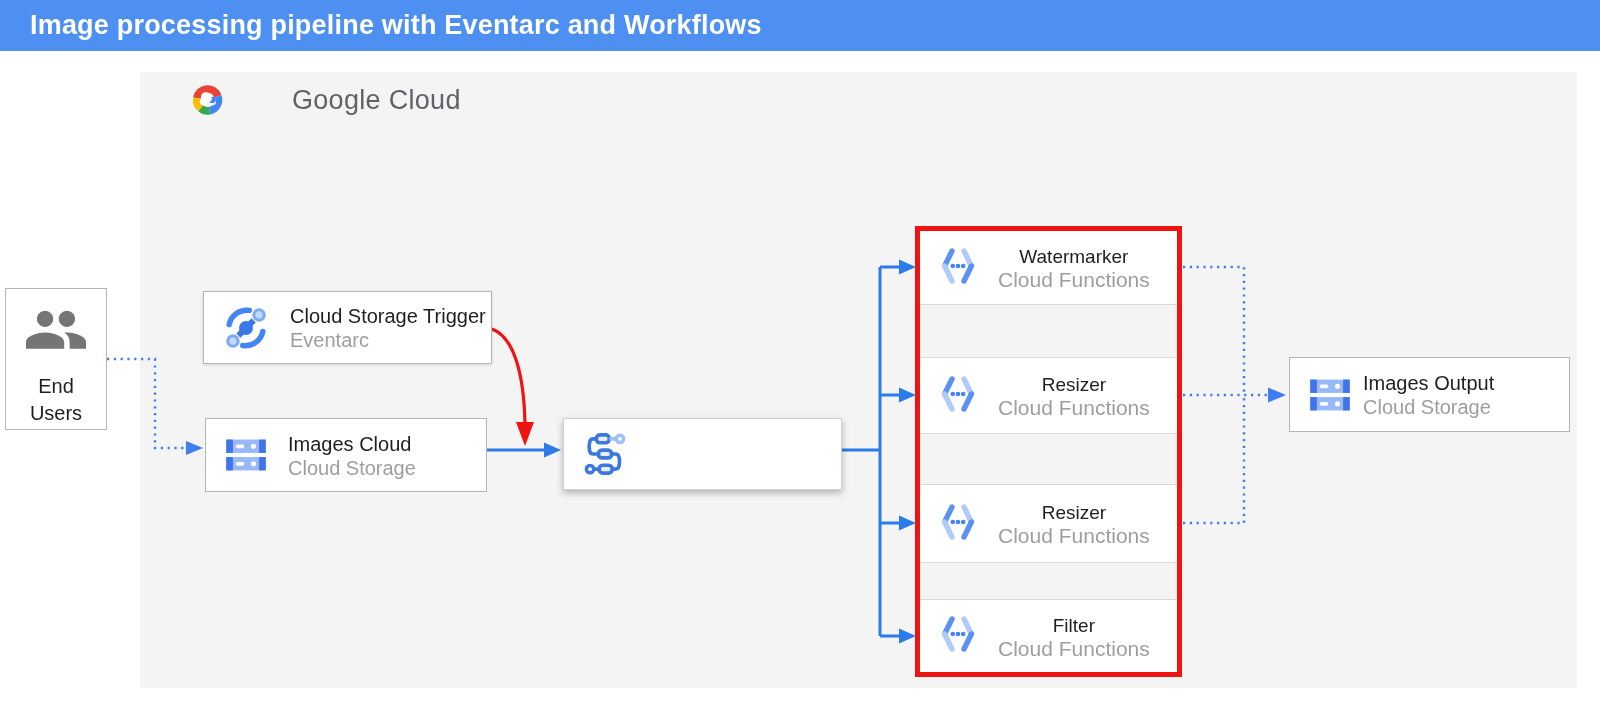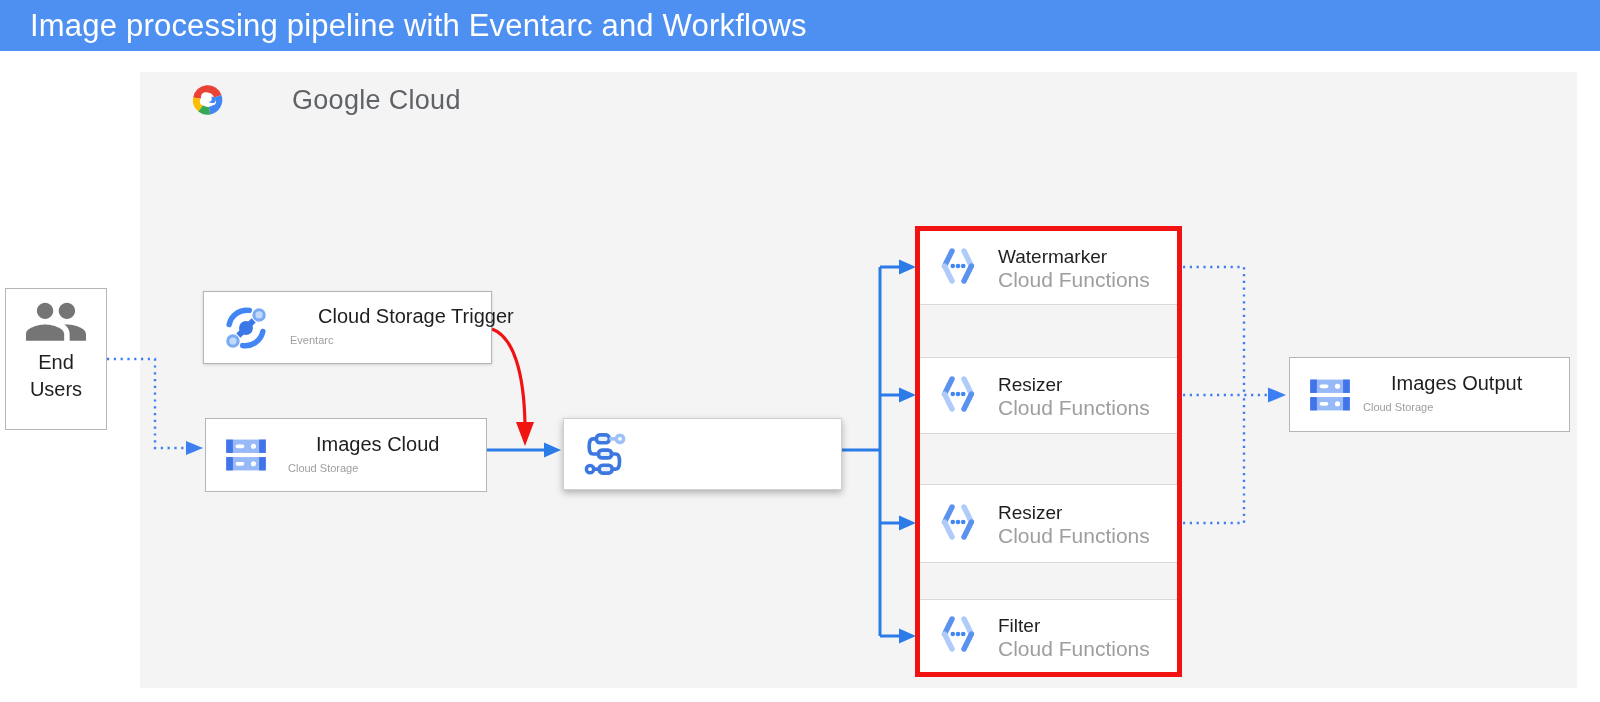--- a/index.html
+++ b/index.html
@@ -13,50 +13,50 @@
     --box_border:#b5b5b5;
     --logo_text:#5f6368;
   }
   *{box-sizing:border-box;margin:0;padding:0}
   html,body{width:1600px;height:702px;background:#ffffff;overflow:hidden;
     font-family:"Liberation Sans","DejaVu Sans",sans-serif;}
   #page{position:relative;width:1600px;height:702px;background:#fff;}
 
   .header{position:absolute;left:0;top:0;width:1600px;height:51px;
     background:var(--header_bg,#4d90f1);display:flex;align-items:center;padding-left:30px;}
-  .header .title{color:#fff;font-size:31px;font-weight:400;letter-spacing:.2px;white-space:nowrap;}
+  .header .title{color:#fff;font-size:27px;font-weight:700;letter-spacing:.2px;white-space:nowrap;}
 
   .canvas{position:absolute;left:140px;top:72px;width:1437px;height:616px;
     background:var(--canvas_bg,#f4f4f4);}
 
   .logo{position:absolute;left:188px;top:82px;display:flex;align-items:center;gap:13px;}
   .logo-text{font-size:27px;color:var(--logo_text,#5f6368);letter-spacing:.3px;margin-left:47px;}
 
   .node{position:absolute;background:#fff;border:1px solid var(--box_border,#b5b5b5);
     display:flex;align-items:center;z-index:2;}
   .node .txt{display:flex;flex-direction:column;justify-content:center;}
-  .node .t{font-size:20px;color:var(--title_text,#1f1f1f);line-height:25px;white-space:nowrap;margin-left:28px;}
-  .node .s{font-size:11px;color:var(--subtitle_text,#9e9e9e);line-height:22px;white-space:nowrap;}
+  .node .t{font-size:20px;color:var(--title_text,#1f1f1f);line-height:25px;white-space:nowrap;}
+  .node .s{font-size:20px;color:var(--subtitle_text,#9e9e9e);line-height:22px;white-space:nowrap;}
   .node .ic{flex:0 0 auto;display:flex;align-items:center;justify-content:center;}
 
   .end-users{left:5px;top:288px;width:102px;height:142px;flex-direction:column;
-    justify-content:flex-start;}
+    justify-content:flex-start;padding-top:8px;gap:16px;}
   .end-users .lbl{font-size:20px;color:var(--title_text,#1f1f1f);text-align:center;line-height:27px;}
 
   .trigger{left:203px;top:291px;width:289px;height:73px;padding-left:15px;gap:17px;
     box-shadow:0 1px 3px rgba(0,0,0,.14);}
   .input{left:205px;top:418px;width:282px;height:74px;padding-left:15px;gap:17px;}
   .processing{left:563px;top:418px;width:279px;height:72px;padding-left:15px;gap:17px;
     border-color:#cfcfcf;box-shadow:0 3px 7px rgba(0,0,0,.28);}
   .output{left:1289px;top:357px;width:281px;height:75px;padding-left:15px;gap:8px;}
 
   .fn-group{position:absolute;left:915px;top:226px;width:267px;height:451px;
     border:5px solid var(--red_accent,#f11212);background:var(--canvas_bg,#f4f4f4);
     display:flex;flex-direction:column;z-index:2;}
-  .fn-row{background:#fff;display:flex;align-items:center;padding-left:14px;gap:16px;}
+  .fn-row{background:#fff;display:flex;align-items:center;padding-left:14px;gap:16px;text-align:center;}
   .fn-row .t{font-size:19px;color:var(--title_text,#1f1f1f);line-height:24px;white-space:nowrap;}
   .fn-row .s{font-size:21px;color:var(--subtitle_text,#9e9e9e);line-height:21px;white-space:nowrap;}
   .fn-gap{border-top:1px solid #d9d9d9;border-bottom:1px solid #d9d9d9;}
   .h73{height:73px}.h54{height:54px}.h75{height:75px}.h52{height:52px}
   .h77{height:77px}.h38{height:38px}.h72{height:72px}
 
   svg.connectors{position:absolute;left:0;top:0;width:1600px;height:702px;z-index:1;}
   .ln-solid{stroke:var(--solid_arrow,#2b7ce9);stroke-width:3;fill:none;}
   .ln-dot{stroke:var(--dotted_arrow,#3d7ef2);stroke-width:2.4;fill:none;stroke-dasharray:2.2 4.6;}
   .ln-red{stroke:var(--red_accent,#f11212);stroke-width:3.2;fill:none;}

